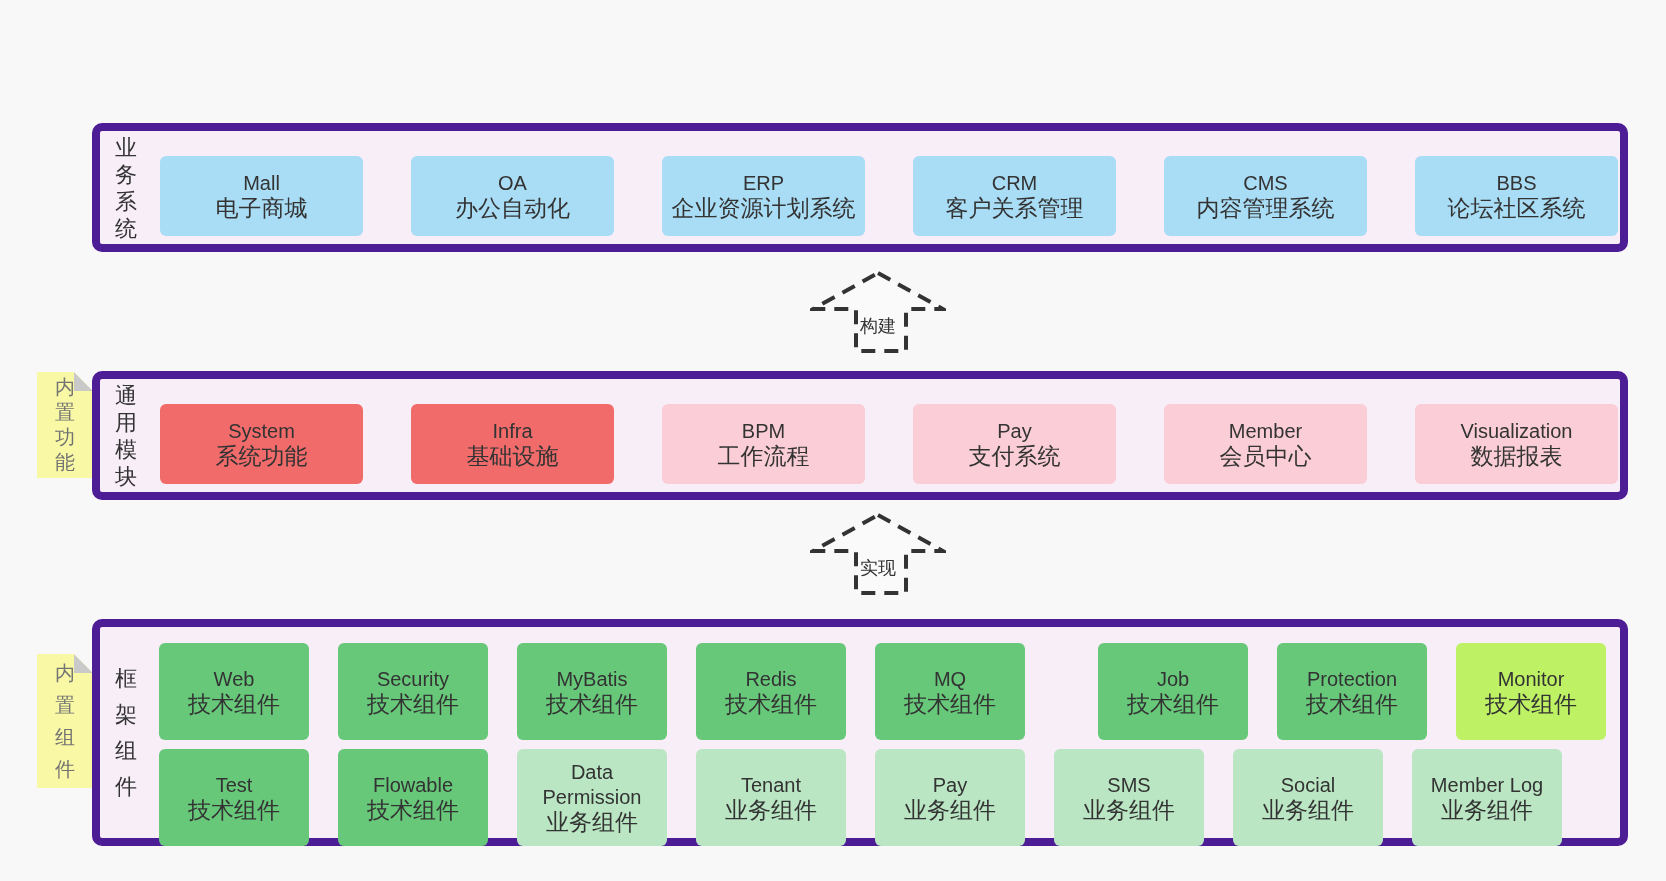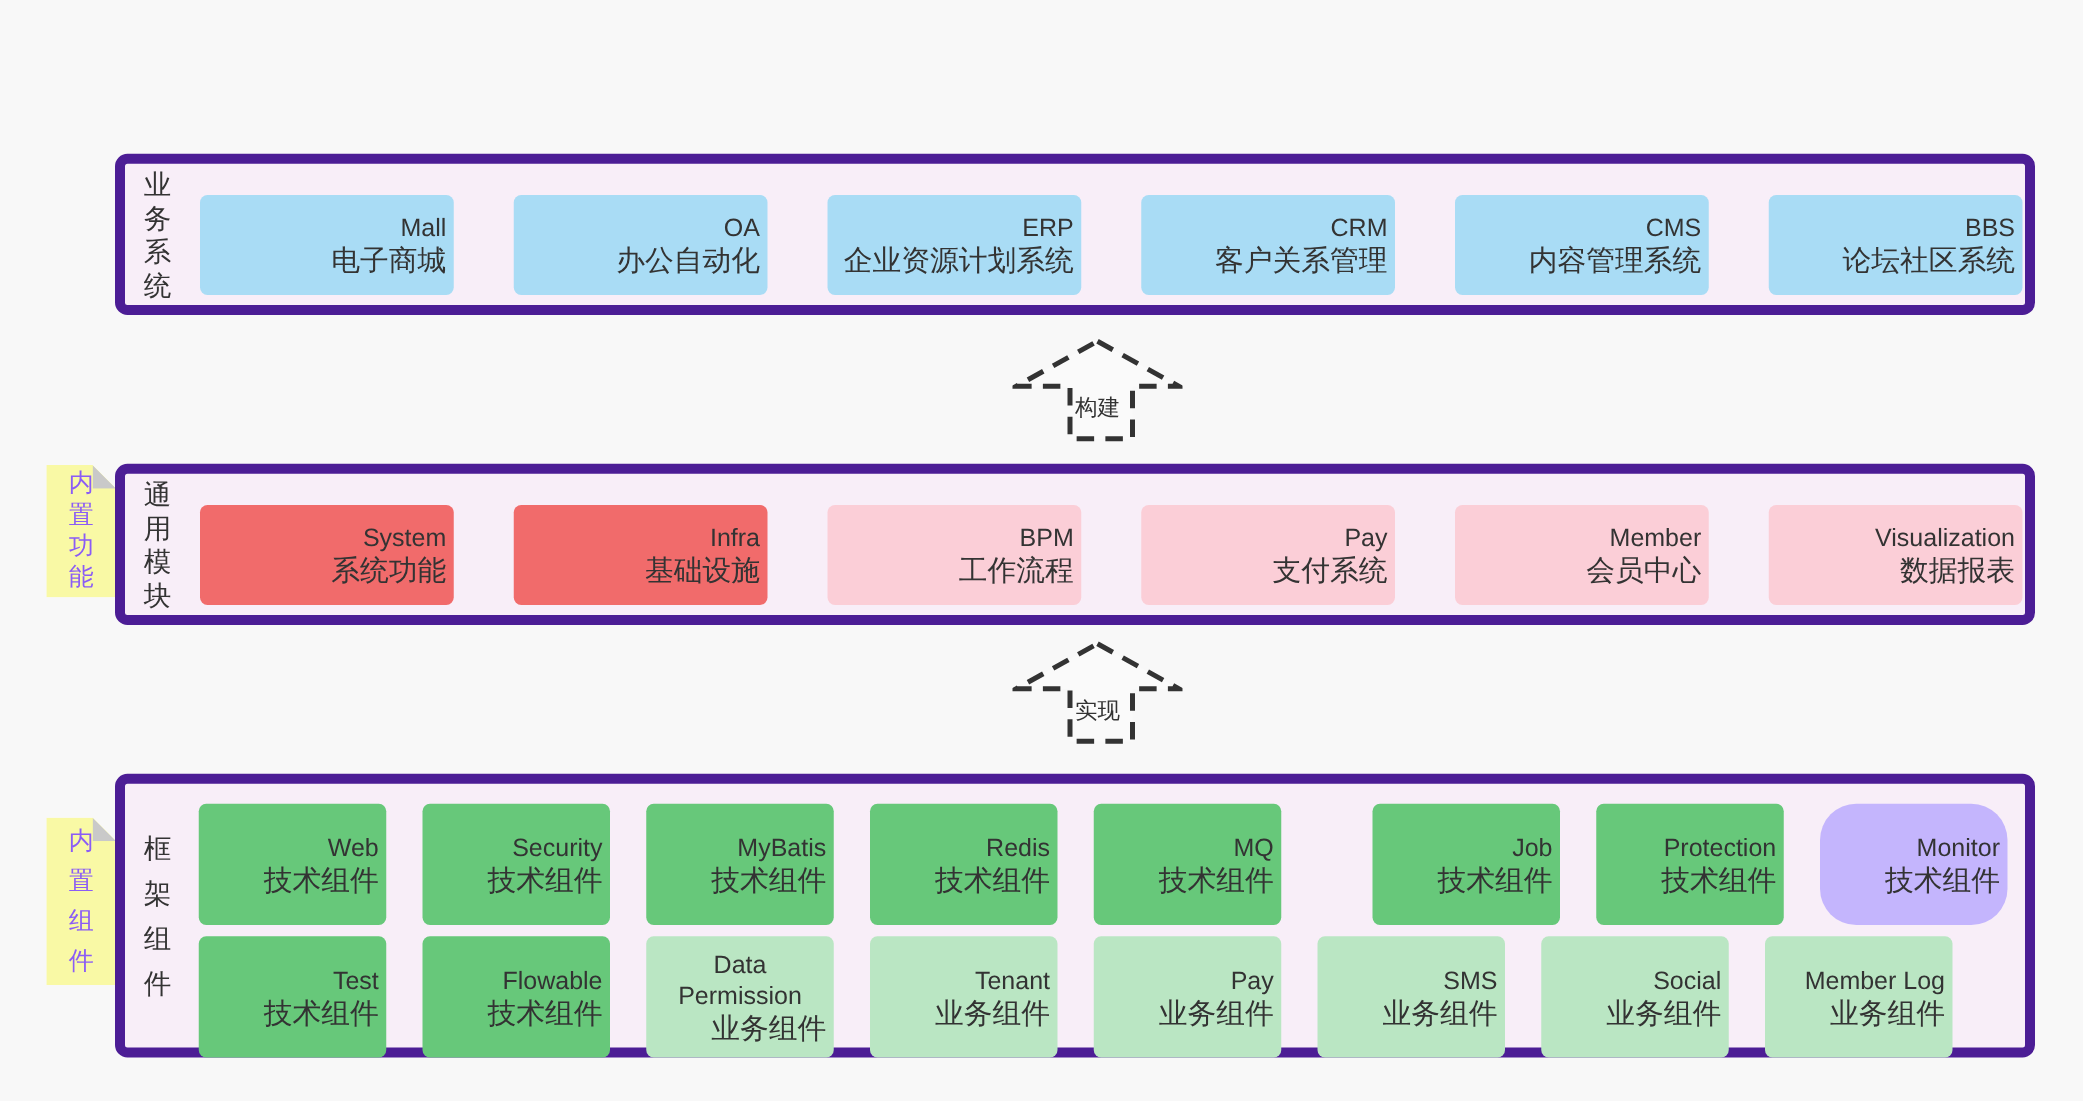--- a/index.html
+++ b/index.html
@@ -49,21 +49,21 @@
   .row-6 { left: 60px; top: 25px; gap: 48px; }
   .row-8 { left: 59px; gap: 29px; }
   .row-8.r1 { top: 16px; }
   .row-8.r2 { top: 122px; }
 
   .box {
     border-radius: 6px;
     display: flex;
     flex-direction: column;
     justify-content: center;
-    align-items: flex-end;
+    align-items: center;
     text-align: center;
     padding: 2px 6px;
   }
   .box-6 { width: 203px; height: 80px; }
   .box-8 { width: 150px; height: 97px; }
   .box-title    { font-size: 20px; line-height: 25px; color: #333; }
   .box-subtitle { font-size: 23px; line-height: 25px; color: #333; }
 
   .note {
     position: absolute;
@@ -85,21 +85,21 @@
     clip-path: polygon(0 0, 100% 100%, 0 100%);
   }
   .note-modules    { top: 372px; height: 106px; }
   .note-components { top: 654px; height: 134px; }
   .note span {
     display: block;
     width: 1em;
     word-break: break-all;
     font-size: 20px;
     text-align: center;
-    color: #8b5cf6;
+    color: #737373;
   }
   .note-modules span    { line-height: 25px; }
   .note-components span { line-height: 32px; }
 
   .arrow {
     position: absolute;
     left: 810px;
     width: 136px;
     height: 84px;
     z-index: 2;
@@ -229,21 +229,21 @@
       <div class="box-subtitle">技术组件</div>
     </div>
     <div class="box box-8" style="background: rgb(103, 200, 122); margin-left: 44px;">
       <div class="box-title">Job</div>
       <div class="box-subtitle">技术组件</div>
     </div>
     <div class="box box-8" style="background: rgb(103, 200, 122);">
       <div class="box-title">Protection</div>
       <div class="box-subtitle">技术组件</div>
     </div>
-    <div class="box box-8" style="background: #c4b5fd; border-radius: 29px;">
+    <div class="box box-8" style="background: #bef264;">
       <div class="box-title">Monitor</div>
       <div class="box-subtitle">技术组件</div>
     </div>
   </div>
   <div class="box-row row-8 r2">
     <div class="box box-8" style="background: rgb(103, 200, 122);">
       <div class="box-title">Test</div>
       <div class="box-subtitle">技术组件</div>
     </div>
     <div class="box box-8" style="background: rgb(103, 200, 122);">

